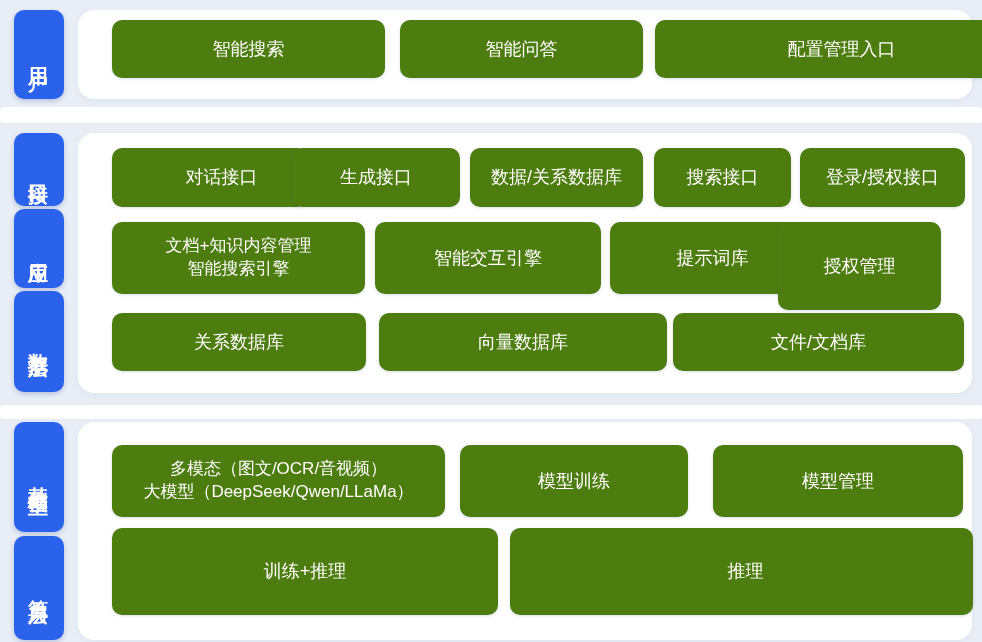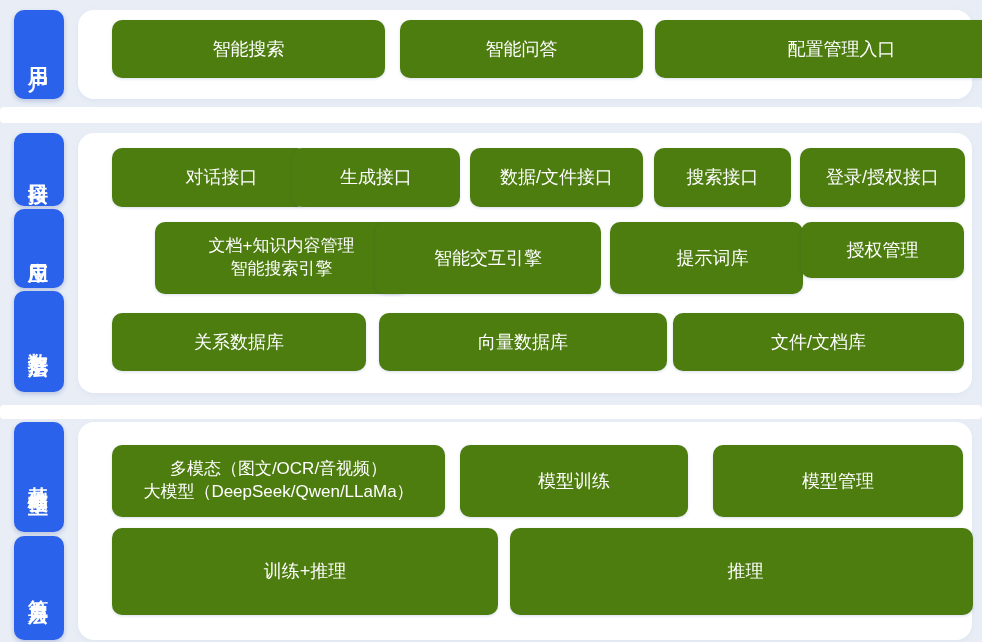--- a/index.html
+++ b/index.html
@@ -54,24 +54,24 @@
   .b-smart-search{left:112px;top:20px;width:273px;height:58px;}
   .b-smart-qa{left:400px;top:20px;width:243px;height:58px;}
   .b-config{left:655px;top:20px;width:373px;height:58px;}
   
   .b-dialog{left:112px;top:148px;width:171px;height:59px;padding-left:24px;}
   .b-gen{left:292px;top:148px;width:168px;height:59px;}
   .b-datafile{left:470px;top:148px;width:173px;height:59px;}
   .b-search-api{left:654px;top:148px;width:137px;height:59px;}
   .b-login{left:800px;top:148px;width:165px;height:59px;}
   
-  .b-doc{left:112px;top:222px;width:253px;height:72px;margin-left:43px;}
+  .b-doc{left:112px;top:222px;width:253px;height:72px;}
   .b-interact{left:375px;top:222px;width:226px;height:72px;}
   .b-prompt{left:610px;top:222px;width:181px;height:72px;padding-left:12px;}
-  .b-auth{left:801px;top:222px;width:163px;height:56px;}
+  .b-auth{left:778px;top:222px;width:163px;height:88px;}
   
   .b-rel{left:112px;top:313px;width:254px;height:58px;}
   .b-vec{left:379px;top:313px;width:288px;height:58px;}
   .b-filedoc{left:673px;top:313px;width:291px;height:58px;}
   
   .b-multi{left:112px;top:445px;width:333px;height:72px;}
   .b-train{left:460px;top:445px;width:228px;height:72px;}
   .b-modelmgmt{left:713px;top:445px;width:250px;height:72px;}
   
   .b-traininf{left:112px;top:528px;width:386px;height:87px;}
@@ -95,21 +95,21 @@
   <div class="vlabel data">数据层</div>
   <div class="vlabel foundation">基础模型</div>
   <div class="vlabel compute">算力层</div>
 
   <div class="btn b-smart-search">智能搜索</div>
   <div class="btn b-smart-qa">智能问答</div>
   <div class="btn b-config">配置管理入口</div>
 
   <div class="btn b-dialog">对话接口</div>
   <div class="btn b-gen">生成接口</div>
-  <div class="btn b-datafile">数据/文件接口</div>
+  <div class="btn b-datafile">数据/关系数据库</div>
   <div class="btn b-search-api">搜索接口</div>
   <div class="btn b-login">登录/授权接口</div>
 
   <div class="btn small b-doc">文档+知识内容管理
 智能搜索引擎</div>
   <div class="btn b-interact">智能交互引擎</div>
   <div class="btn b-prompt">提示词库</div>
   <div class="btn b-auth">授权管理</div>
 
   <div class="btn b-rel">关系数据库</div>

